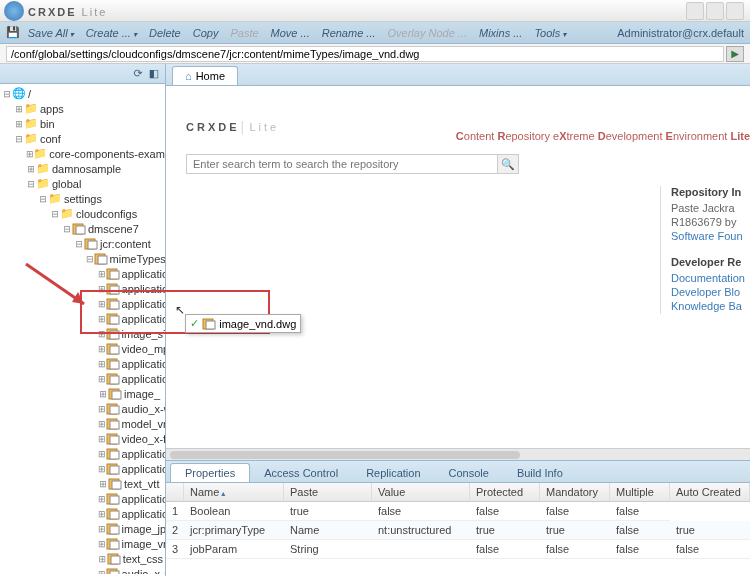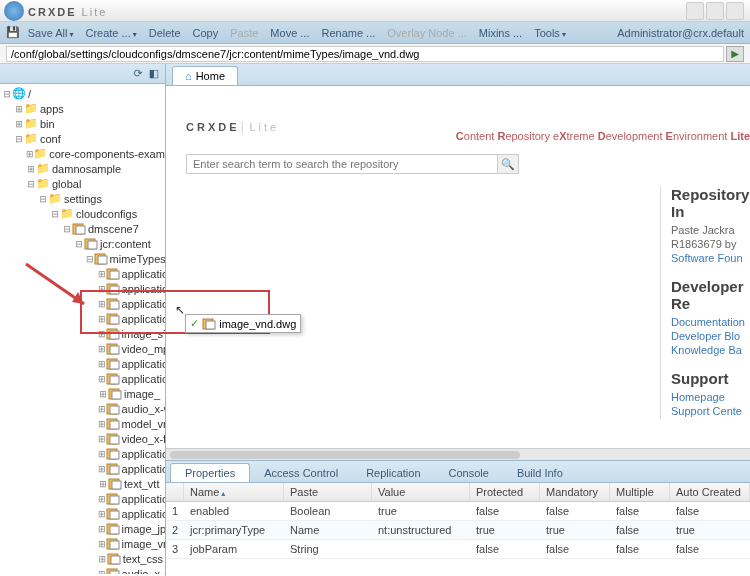--- a/index.html
+++ b/index.html
@@ -4,21 +4,21 @@
 <style>
 * { margin:0; padding:0; box-sizing:border-box; font-family:Tahoma,Arial,sans-serif; font-size:11px; }
 body { background:#f0f0f0; width:750px; height:576px; overflow:hidden; position:relative; }
 .header { background:linear-gradient(#fdfdfd,#e8e8e8); height:22px; display:flex; align-items:center; border-bottom:1px solid #ccc; }
 .logo-icon { width:20px; height:20px; background:radial-gradient(#7bb8e8,#3a7ab8); border-radius:50%; margin:0 4px; }
 .logo-text { font-size:14px; font-weight:bold; color:#555; letter-spacing:2px; }
 .logo-lite { color:#999; font-weight:normal; }
 .header-icons { margin-left:auto; display:flex; gap:2px; margin-right:6px; }
 .hicon { width:18px; height:18px; background:#e8e8e8; border:1px solid #ccc; border-radius:2px; }
 .toolbar { background:linear-gradient(#c8ddeb,#b8d0e2); height:22px; display:flex; align-items:center; padding:0 6px; border-bottom:1px solid #9cb8cc; }
-.tbtn { padding:2px 6px; color:#3a5a7a; cursor:pointer; }
+.tbtn { padding:2px 6px; color:#3a5a7a; cursor:pointer;font-style:italic; }
 .tbtn.g { color:#aaa; }
 .tarrow::after { content:"▾"; font-size:8px; margin-left:2px; }
 .user { margin-left:auto; color:#3a5a7a; }
 .pathbar { background:#f5f5f5; height:20px; display:flex; align-items:center; padding:0 6px; border-bottom:1px solid #ccc; }
 .pathbar input { flex:1; border:1px solid #ccc; padding:1px 4px; background:#fff; }
 .go-btn { width:18px; height:16px; background:#e0e0e0; border:1px solid #aaa; margin-left:2px; color:#3a7a3a; font-size:10px; }
 .main { display:flex; height:512px; }
 .sidebar { width:261px; background:#fff; border-right:1px solid #9cb8cc; overflow:hidden; position:relative; }
 .sb-tools { background:linear-gradient(#d8e8f4,#c8ddeb); height:20px; display:flex; justify-content:flex-end; padding:0 4px; align-items:center; border-bottom:1px solid #9cb8cc; }
 .sbicon { width:14px; height:14px; margin-left:2px; text-align:center; color:#3a5a7a; cursor:pointer; }
@@ -35,21 +35,21 @@
 .welcome { flex:1; background:#fff; position:relative; overflow:hidden; padding:20px; }
 .big-logo { font-size:28px; font-weight:bold; color:#555; letter-spacing:3px; }
 .big-sep { color:#ccc; font-weight:normal; }
 .big-lite { color:#bbb; font-weight:normal; }
 .tagline { position:absolute; right:0; top:44px; font-size:10px; color:#b85a5a; white-space:nowrap; }
 .tagline b { font-weight:bold; }
 .search-row { margin-top:16px; display:flex; }
 .search-row input { width:312px; border:1px solid #ccc; padding:3px 6px; background:#fff; }
 .sbtn { width:22px; border:1px solid #ccc; background:#f0f0f0; margin-left:-1px; }
 .infobox { position:absolute; right:0; top:100px; width:90px; border-left:1px solid #ddd; padding-left:10px; }
-.infobox h4 { font-weight:bold; color:#444; margin-bottom:4px; font-size:15px; }
+.infobox h4 { font-weight:bold; color:#444; margin-bottom:4px; font-size:11px; }
 .infobox .txt { color:#666; margin-bottom:2px; }
 .infobox a { color:#3a7ab8; display:block; margin-bottom:2px; cursor:pointer; }
 .infobox .sec { margin-top:14px; }
 .scrollbar { height:12px; background:#e8e8e8; border-top:1px solid #ccc; }
 .scrollbar .thumb { width:60%; height:8px; background:#ccc; border-radius:4px; margin:2px 0 0 4px; }
 .props { height:116px; background:#fff; border-top:1px solid #9cb8cc; display:flex; flex-direction:column; }
 .ptabs { background:linear-gradient(#d8e8f4,#c8ddeb); height:22px; display:flex; padding-left:4px; align-items:flex-end; border-bottom:1px solid #9cb8cc; }
 .ptab { padding:3px 14px; color:#3a5a7a; cursor:pointer; }
 .ptab.act { background:#fff; border:1px solid #9cb8cc; border-bottom:none; border-radius:3px 3px 0 0; }
 .grid { flex:1; overflow:auto; }
@@ -432,25 +432,20 @@
         <h4>Repository In</h4>
         <div class="txt">Paste Jackra</div>
         <div class="txt">R1863679 by</div>
         <a>Software Foun</a>
         <div class="sec">
         <h4>Developer Re</h4>
         <a>Documentation</a>
         <a>Developer Blo</a>
         <a>Knowledge Ba</a>
         </div>
-        <div class="sec">
-        <h4>Support</h4>
-        <a>Homepage</a>
-        <a>Support Cente</a>
-        </div>
       </div>
     </div>
 
     <div class="scrollbar">
         <div class="thumb"></div>
       </div>
 
     <div class="props">
       <div class="ptabs" id="ptabs">
           <div class="ptab act">Properties</div>
@@ -466,21 +461,20 @@
             <div>Paste</div>
             <div>Value</div>
             <div>Protected</div>
             <div>Mandatory</div>
             <div>Multiple</div>
             <div>Auto Created</div>
           </div>
         <div id="gbody">
             <div class="gr">
               <div>1</div>
-              <div>enabled</div>
               <div>Boolean</div>
               <div>true</div>
               <div>false</div>
               <div>false</div>
               <div>false</div>
               <div>false</div>
             </div>
             <div class="gr alt">
               <div>2</div>
               <div>jcr:primaryType</div>

